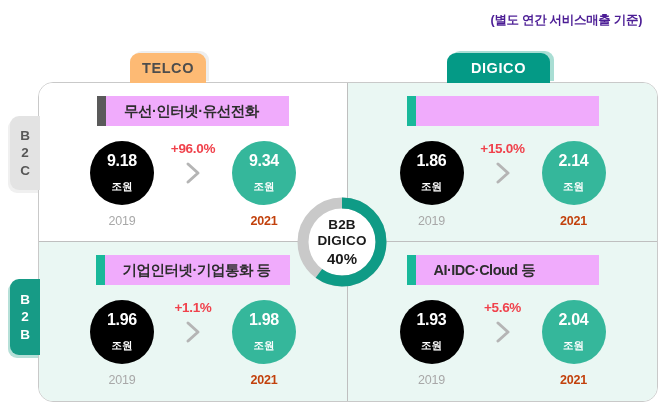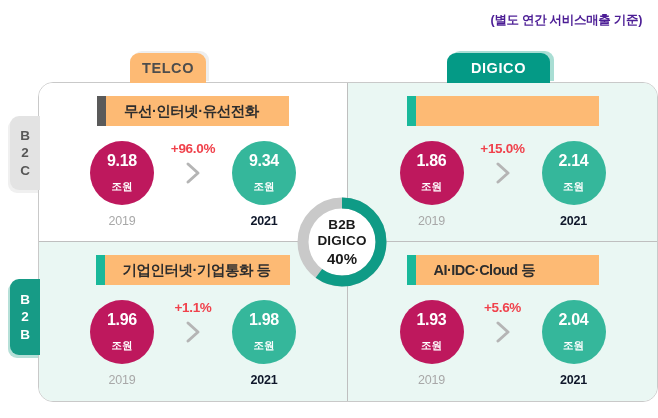--- a/index.html
+++ b/index.html
@@ -116,21 +116,21 @@
     position: absolute;
     top: 13px;
     left: 0;
     right: 0;
     height: 30px;
     display: flex;
     align-items: center;
     justify-content: center;
   }
   .q-head-inner {
-    background: #fdba74;
+    background: #f0abfc;
     height: 30px;
     display: flex;
     align-items: center;
     padding: 0 20px 0 0;
     min-width: 192px;
     box-sizing: border-box;
   }
   .q-bar {
     width: 9px;
     height: 30px;
@@ -168,41 +168,41 @@
   .bubble {
     width: 64px;
     height: 64px;
     border-radius: 50%;
     display: flex;
     flex-direction: column;
     align-items: center;
     justify-content: center;
     color: #ffffff;
   }
-  .bubble-old { background: #be185d; }
+  .bubble-old { background: #000000; }
   .bubble-new { background: #35b79b; }
   .bubble-val {
     font-size: 16px;
     font-weight: bold;
     line-height: 1;
     letter-spacing: -0.3px;
   }
   .bubble-unit {
     font-size: 10.5px;
     font-weight: bold;
     margin-top: 12px;
     line-height: 1;
   }
   .year {
     margin-top: 9px;
     font-size: 12.5px;
     letter-spacing: -0.2px;
   }
   .year-old { color: #a8a8a8; font-weight: normal; }
-  .year-new { color: #0f172a; font-weight: bold; }
+  .year-new { color: #c2410c; font-weight: bold; }
 
   .mid {
     position: relative;
     width: 54px;
     align-self: flex-start;
     margin-top: 10px;
     display: flex;
     flex-direction: column;
     align-items: center;
   }

